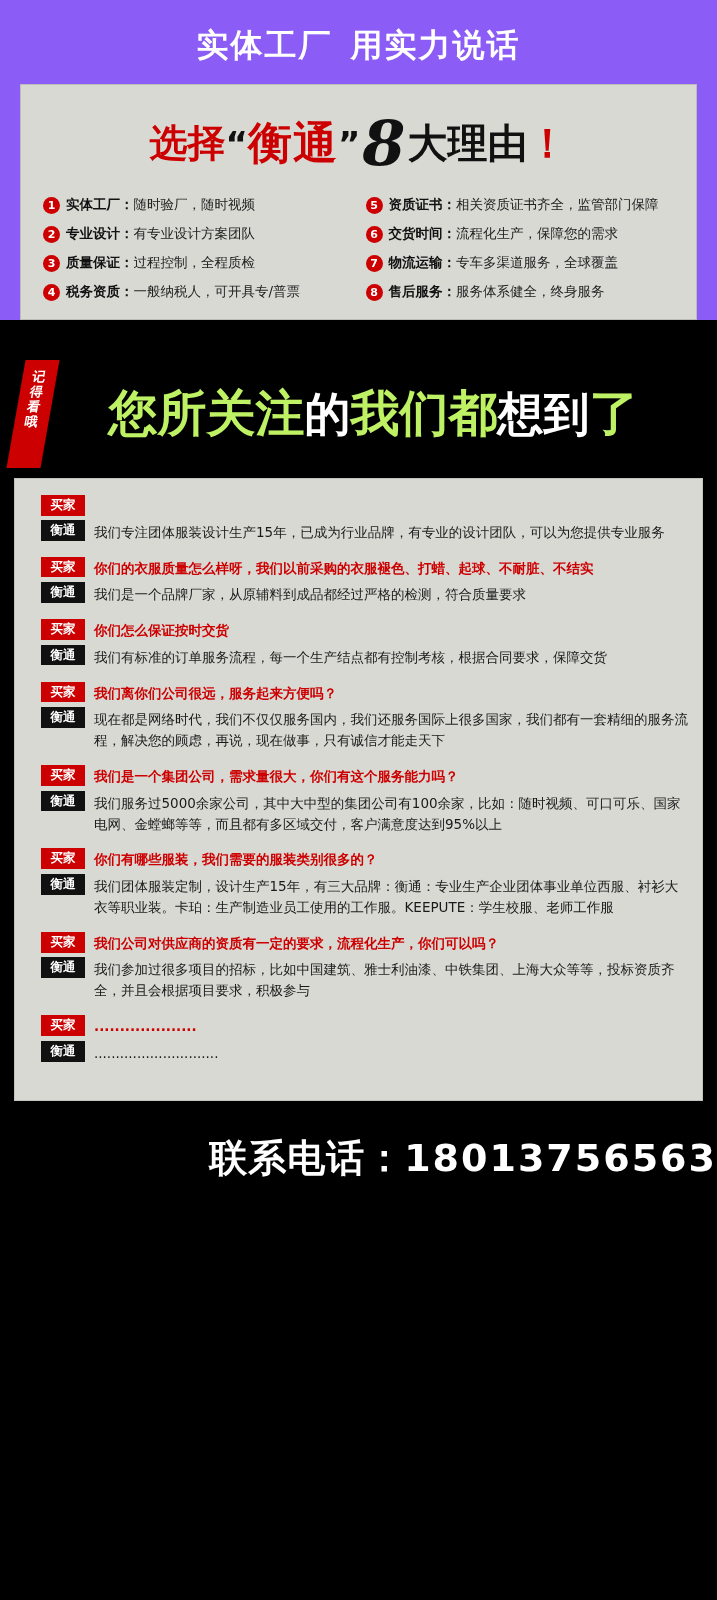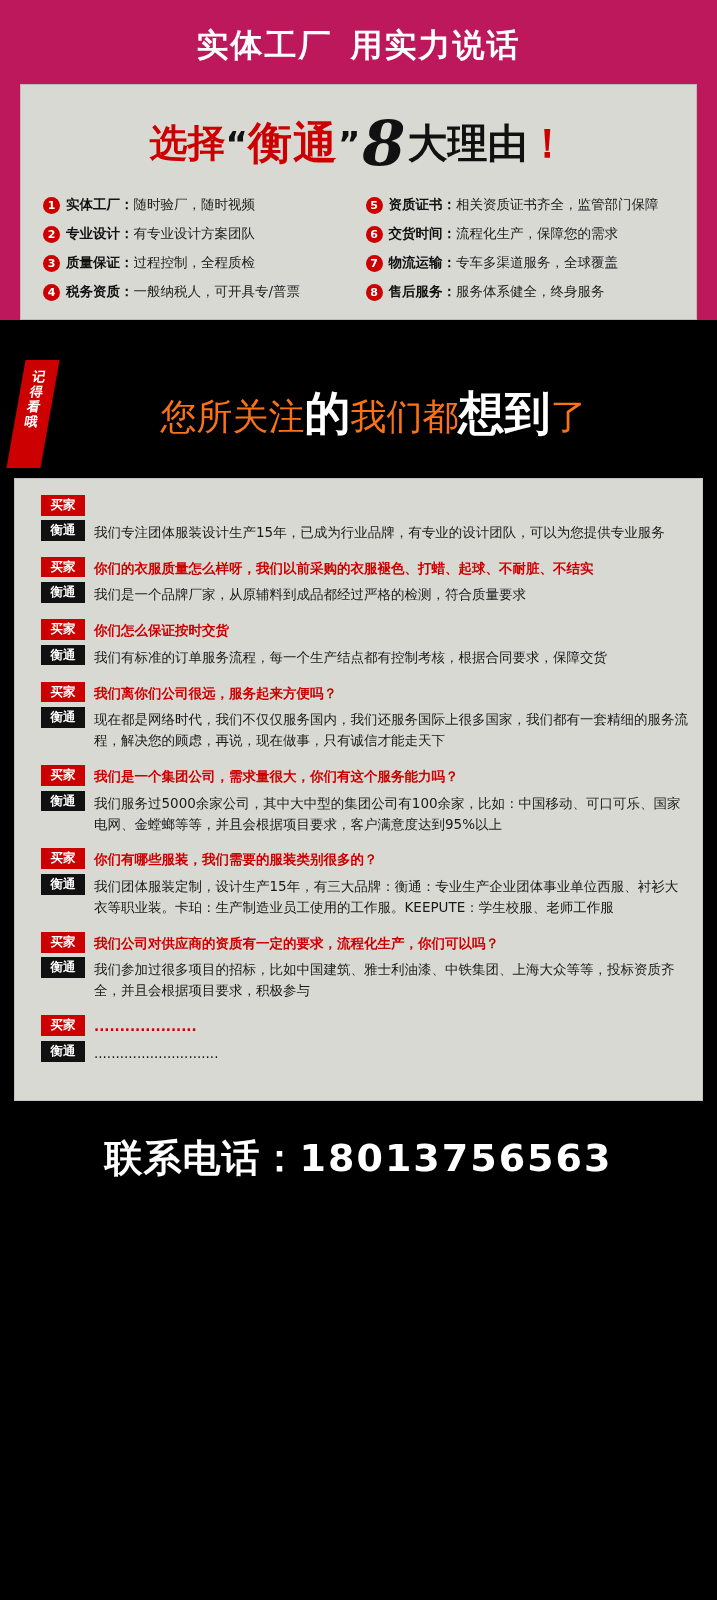--- a/index.html
+++ b/index.html
@@ -10,21 +10,21 @@
   }
   body {
     width: 717px;
     height: 1600px;
     overflow: hidden;
     position: relative;
   }
 
   
   .sec1 {
-    background: #be185d;
+    background: #8b5cf6;
     padding: 18px 0 0 0;
   }
   .top-title {
     text-align: center;
     color: #fff;
     font-size: 32px;
     font-weight: bold;
     letter-spacing: 2px;
     padding: 6px 0 16px 0;
     font-family: "DejaVu Sans", "Liberation Sans", sans-serif;
@@ -141,21 +141,21 @@
     color: #fff;
     font-size: 13px;
     font-weight: bold;
     line-height: 1.15;
     text-align: center;
     padding-top: 10px;
     letter-spacing: 1px;
   }
   .ribbon span { display: block; }
   .qa-title { white-space: nowrap; padding-left: 30px; }
-  .qa-title .y { color: #f97316; font-size: 36px; font-weight: normal; }
+  .qa-title .y { color: #bef264; font-size: 49px; font-weight: bold; }
   .qa-title .w { color: #ffffff; font-size: 46px; font-weight: bold; }
 
   .qa-box {
     margin: 4px 14px 0 14px;
     background: #d9d9d4;
     border: 1px solid #c3c3be;
     padding: 16px 14px 22px 14px;
   }
   .qa-item { margin-bottom: 14px; padding-left: 12px; }
   .qa-row { display: flex; align-items: flex-start; margin-bottom: 4px; }
@@ -182,21 +182,21 @@
     color: #1a1a1a;
     font-size: 13.5px;
     line-height: 1.55;
     padding-top: 2px;
   }
 
   
   .sec3 {
     background: #000;
     padding: 26px 0 30px 0;
-    text-align: center;
+    text-align: right;
   }
   .phone {
     color: #fff;
     font-size: 38px;
     font-weight: bold;
     letter-spacing: 1px;
     white-space: nowrap;
   }
   .phone .num {
     font-family: "DejaVu Sans", "Liberation Sans", sans-serif;
@@ -323,21 +323,21 @@
       </div>
     </div>
 
     <div class="qa-item">
       <div class="qa-row">
         <span class="tag tag-buyer">买家</span>
         <span class="qtext">我们是一个集团公司，需求量很大，你们有这个服务能力吗？</span>
       </div>
       <div class="qa-row">
         <span class="tag tag-brand">衡通</span>
-        <span class="atext">我们服务过5000余家公司，其中大中型的集团公司有100余家，比如：中国移动、可口可乐、国家电网、金螳螂等等，并且会根据项目要求，客户满意度达到95%以上</span>
+        <span class="atext">我们服务过5000余家公司，其中大中型的集团公司有100余家，比如：随时视频、可口可乐、国家电网、金螳螂等等，而且都有多区域交付，客户满意度达到95%以上</span>
       </div>
     </div>
 
     <div class="qa-item">
       <div class="qa-row">
         <span class="tag tag-buyer">买家</span>
         <span class="qtext">你们有哪些服装，我们需要的服装类别很多的？</span>
       </div>
       <div class="qa-row">
         <span class="tag tag-brand">衡通</span>

